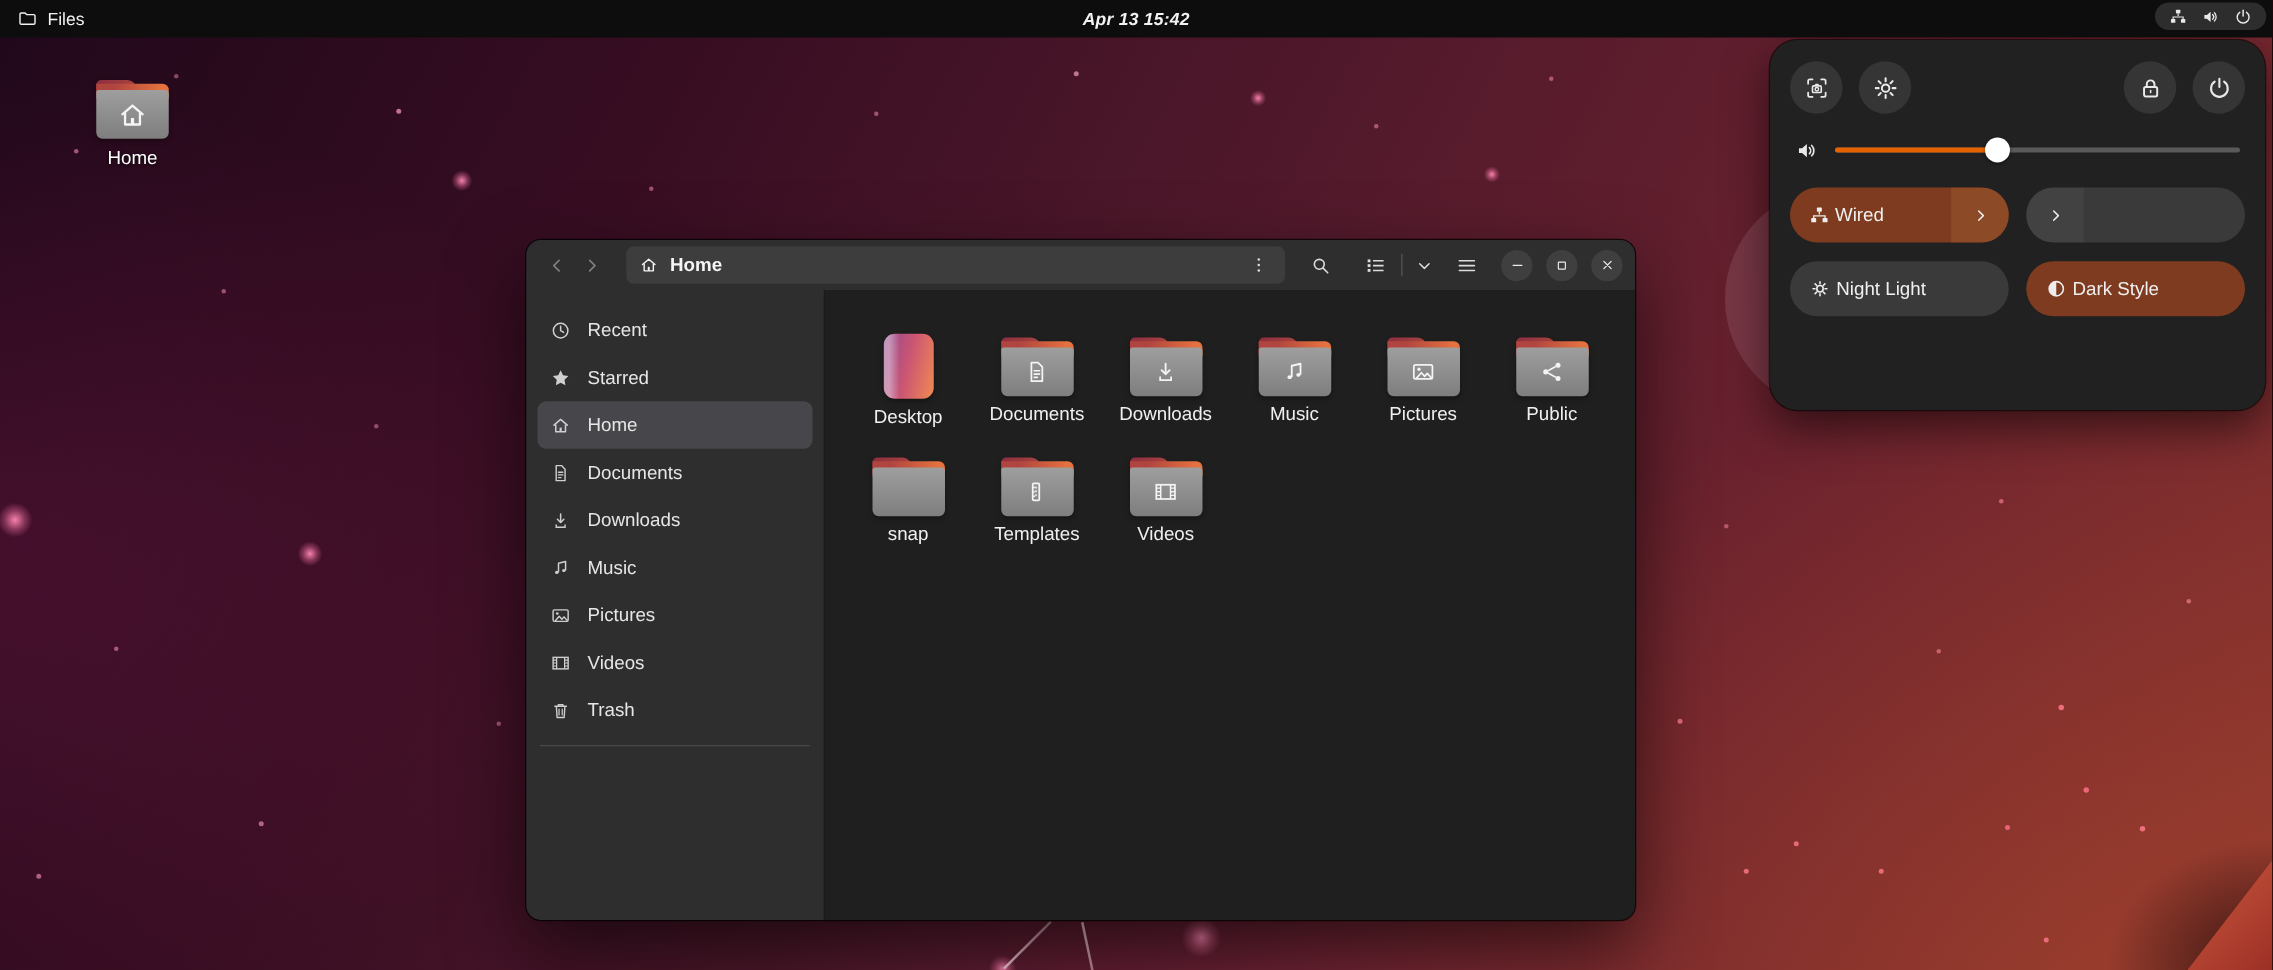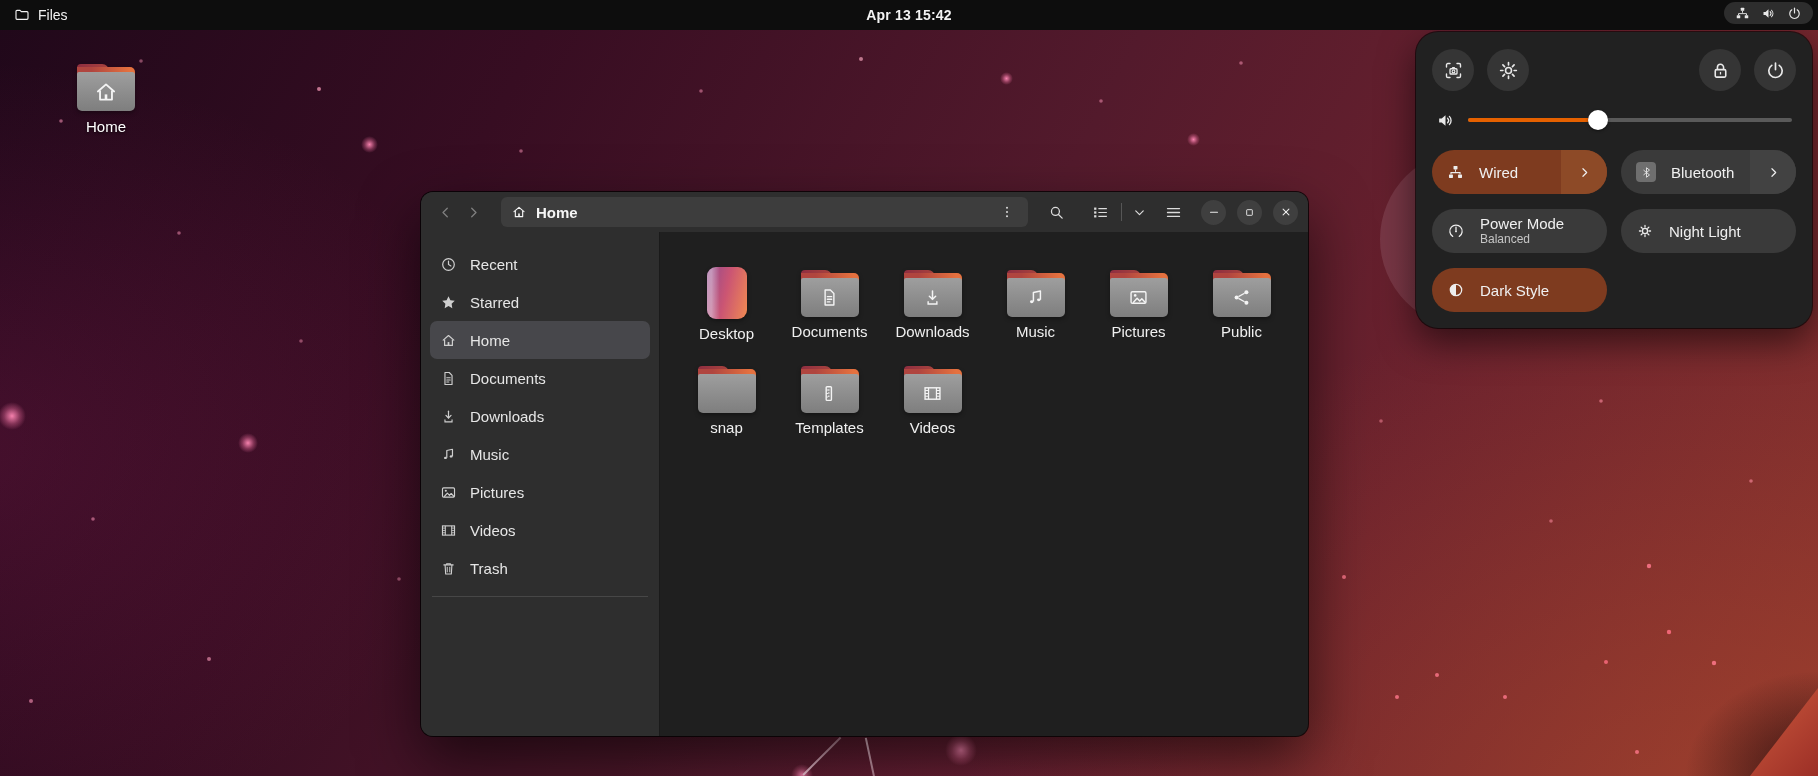--- a/index.html
+++ b/index.html
@@ -49,21 +49,21 @@
   .l2 { left:866px; top:737px; width:40px; transform:rotate(78deg); }
   .corner-shadow { position:absolute; right:0; bottom:0; width:190px; height:150px;
     background:radial-gradient(190px 150px at 100% 100%, rgba(15,4,8,.75), transparent 70%); }
   .corner-light { position:absolute; right:0; bottom:0; width:68px; height:88px;
     background:linear-gradient(135deg,#cd5a3e,#9c2f26); clip-path:polygon(100% 0, 0 100%, 100% 100%); }
 
   
   .topbar { position:absolute; left:0; top:0; width:100%; height:30px; background:#0d0d0d;
     display:flex; align-items:center; color:#f2f2f2; font-size:14px; z-index:40; }
   .tb-left { display:flex; align-items:center; gap:8px; padding:0 14px; height:100%; font-weight:500; }
-  .tb-clock { position:absolute; left:50%; transform:translateX(-50%); font-weight:600; letter-spacing:.2px; }
+  .tb-clock { position:absolute; left:50%; transform:translateX(-50%); font-weight:600; letter-spacing:.2px;font-style:italic; }
   .tb-tray { position:absolute; right:5px; top:2px; height:22px; border-radius:11px; background:#2d2d2d;
     display:flex; align-items:center; gap:11px; padding:0 11px; }
   .tb-tray .ic { color:#e8e8e8; }
 
   .ic { display:block; }
 
   
   .desk-icon { position:absolute; left:66px; top:64px; width:80px; text-align:center; z-index:5; }
   .desk-icon .fwrap { display:flex; justify-content:center; }
   .desk-icon .label { margin-top:7px; color:#fff; font-size:15px; text-shadow:0 1px 3px rgba(0,0,0,.8); }
@@ -126,21 +126,21 @@
     display:flex; align-items:center; justify-content:center; }
   .qs-volume { display:flex; align-items:center; gap:13px; margin:16px 4px 0 4px; height:26px; }
   .qs-volume .ic { color:#e9e9e9; flex:none; }
   .vol-track { position:relative; flex:1; height:4px; border-radius:2px; background:#5a5a5a; }
   .vol-fill { position:absolute; left:0; top:0; height:100%; border-radius:2px; background:#E66100; }
   .vol-knob { position:absolute; top:50%; transform:translate(-50%,-50%); width:20px; height:20px;
     border-radius:50%; background:#fff; box-shadow:0 1px 3px rgba(0,0,0,.5); }
   .qs-grid { display:grid; grid-template-columns:1fr 1fr; gap:15px 14px; margin-top:17px; }
   .toggle { height:44px; border-radius:22px; background:#3a3a3a; display:flex; align-items:stretch;
     overflow:hidden; color:#f0f0f0; }
-  .toggle .main { flex:1; display:flex; align-items:center; gap:15px; padding-left:15px; }
+  .toggle .main { flex:1; display:flex; align-items:center; gap:4px; padding-left:15px; }
   .toggle .ic { color:#ededed; flex:none; }
   .toggle .tlabel { font-size:15px; }
   .toggle .tsub { font-size:12px; color:#c6c6c6; margin-top:1px; }
   .toggle .ttext { display:flex; flex-direction:column; justify-content:center; line-height:1.15; }
   .toggle .arrow { width:46px; display:flex; align-items:center; justify-content:center;
     background:#424242; color:#e8e8e8; }
   .toggle.active { background:#7E3B1F; }
   .toggle.active .arrow { background:#8D4A27; }
   .bt-badge { width:20px; height:20px; border-radius:4px; background:#6f6f6f;
     display:flex; align-items:center; justify-content:center; color:#fff; }
@@ -627,46 +627,27 @@
           <span class="tlabel">Wired</span>
         </div>
         <div class="arrow">
             <svg class="ic" width="15" height="15">
               <use href="#i-chevR"></use>
             </svg>
           </div>
       </div>
 
       <div class="toggle">
-        <div class="main">
-          <span class="bt-badge">
-              <svg class="ic" width="13" height="13">
-                <use href="#i-bt"></use>
-              </svg>
-            </span>
-          <span class="tlabel">Bluetooth</span>
-        </div>
         <div class="arrow">
             <svg class="ic" width="15" height="15">
               <use href="#i-chevR"></use>
             </svg>
           </div>
       </div>
 
-      <div class="toggle">
-        <div class="main">
-          <svg class="ic" width="18" height="18">
-              <use href="#i-gauge"></use>
-            </svg>
-          <span class="ttext">
-            <span class="tlabel">Power Mode</span>
-            <span class="tsub">Balanced</span>
-          </span>
-        </div>
-      </div>
 
       <div class="toggle">
         <div class="main">
           <svg class="ic" width="18" height="18">
               <use href="#i-sun"></use>
             </svg>
           <span class="tlabel">Night Light</span>
         </div>
       </div>
 

